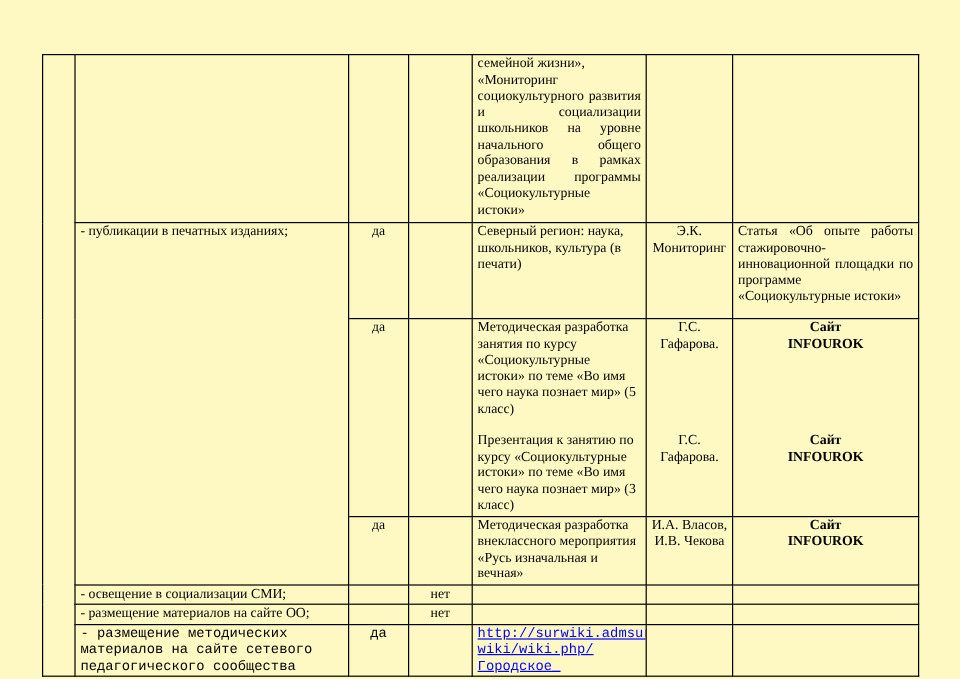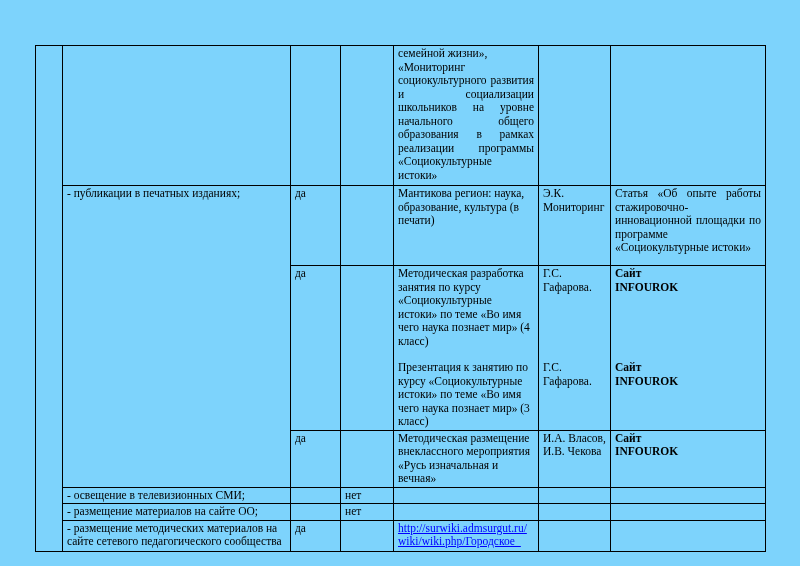--- a/index.html
+++ b/index.html
@@ -6,42 +6,42 @@
   html,body { width:800px; height:566px; }
   body {
     background:#ffffff;
     font-family:"Liberation Serif", serif;
     font-size:11.5px;
     line-height:13.5px;
     color:#000000;
     position:relative;
     overflow:hidden;
   }
-  .page { position:absolute; inset:0; background:#7dd3fc; }
+  .page { position:absolute; inset:0; background:#fef9c3; }
   table.doc-table {
     position:absolute;
     left:35px; top:45px;
     width:730px;
     border-collapse:collapse;
     table-layout:fixed;
   }
   table.doc-table td {
     border:1px solid #000000;
     vertical-align:top;
     padding:1px 4px;
     overflow:hidden;
   }
   tr.r1 { height:140px; }
   tr.r2 { height:80px;margin-top:33px; }
   tr.r3 { height:155px; }
   tr.r4 { height:57px; }
   tr.r5 { height:16px; }
   tr.r6 { height:16px; }
-  tr.r7 { height:31px; }
-  .tc   { }
+  tr.r7 { height:31px;font-family:Liberation Mono, monospace; }
+  .tc   { text-align:center; }
   .just { text-align:justify; }
   .prel { white-space:pre-line; }
   .bold { font-weight:bold;font-family:Liberation Serif, serif; }
   .second-para   { margin-top:13px; }
   .second-align  { margin-top:67px; }
   .link {
     color:var(--link-color, #0000ff);
     text-decoration:underline;
     white-space:pre-line;
     cursor:pointer;
@@ -70,59 +70,59 @@
         <td class="prel just">семейной жизни»,
 «Мониторинг социокультурного развития и социализации школьников на уровне начального общего образования в рамках реализации программы «Социокультурные истоки»</td>
         <td></td>
         <td></td>
       </tr>
 
       <tr class="r2">
         <td rowspan="3">- публикации в печатных изданиях;</td>
         <td class="tc">да</td>
         <td></td>
-        <td>Мантикова регион: наука, образование, культура (в печати)</td>
+        <td>Северный регион: наука, школьников, культура (в печати)</td>
         <td class="tc prel">Э.К.
 Мониторинг</td>
         <td class="just">Статья «Об опыте работы стажировочно-инновационной площадки по программе «Социокультурные истоки»</td>
       </tr>
 
       <tr class="r3">
         <td class="tc">да</td>
         <td></td>
         <td>
-          <div>Методическая разработка занятия по курсу «Социокультурные истоки» по теме «Во имя чего наука познает мир» (4 класс)</div>
+          <div>Методическая разработка занятия по курсу «Социокультурные истоки» по теме «Во имя чего наука познает мир» (5 класс)</div>
           <div class="second-para">Презентация к занятию по курсу «Социокультурные истоки» по теме «Во имя чего наука познает мир» (3 класс)</div>
         </td>
         <td class="tc">
           <div class="prel">Г.С.
 Гафарова.</div>
           <div class="prel second-align">Г.С.
 Гафарова.</div>
         </td>
         <td class="tc bold">
           <div class="prel">Сайт
 INFOUROK</div>
           <div class="prel second-align">Сайт
 INFOUROK</div>
         </td>
       </tr>
 
       <tr class="r4">
         <td class="tc">да</td>
         <td></td>
-        <td>Методическая размещение внеклассного мероприятия «Русь изначальная и вечная»</td>
+        <td>Методическая разработка внеклассного мероприятия «Русь изначальная и вечная»</td>
         <td class="tc prel">И.А. Власов,
 И.В. Чекова</td>
         <td class="tc prel bold">Сайт
 INFOUROK</td>
       </tr>
 
       <tr class="r5">
-        <td>- освещение в телевизионных СМИ;</td>
+        <td>- освещение в социализации СМИ;</td>
         <td></td>
         <td class="tc">нет</td>
         <td></td>
         <td></td>
         <td></td>
       </tr>
 
       <tr class="r6">
         <td>- размещение материалов на сайте ОО;</td>
         <td></td>

